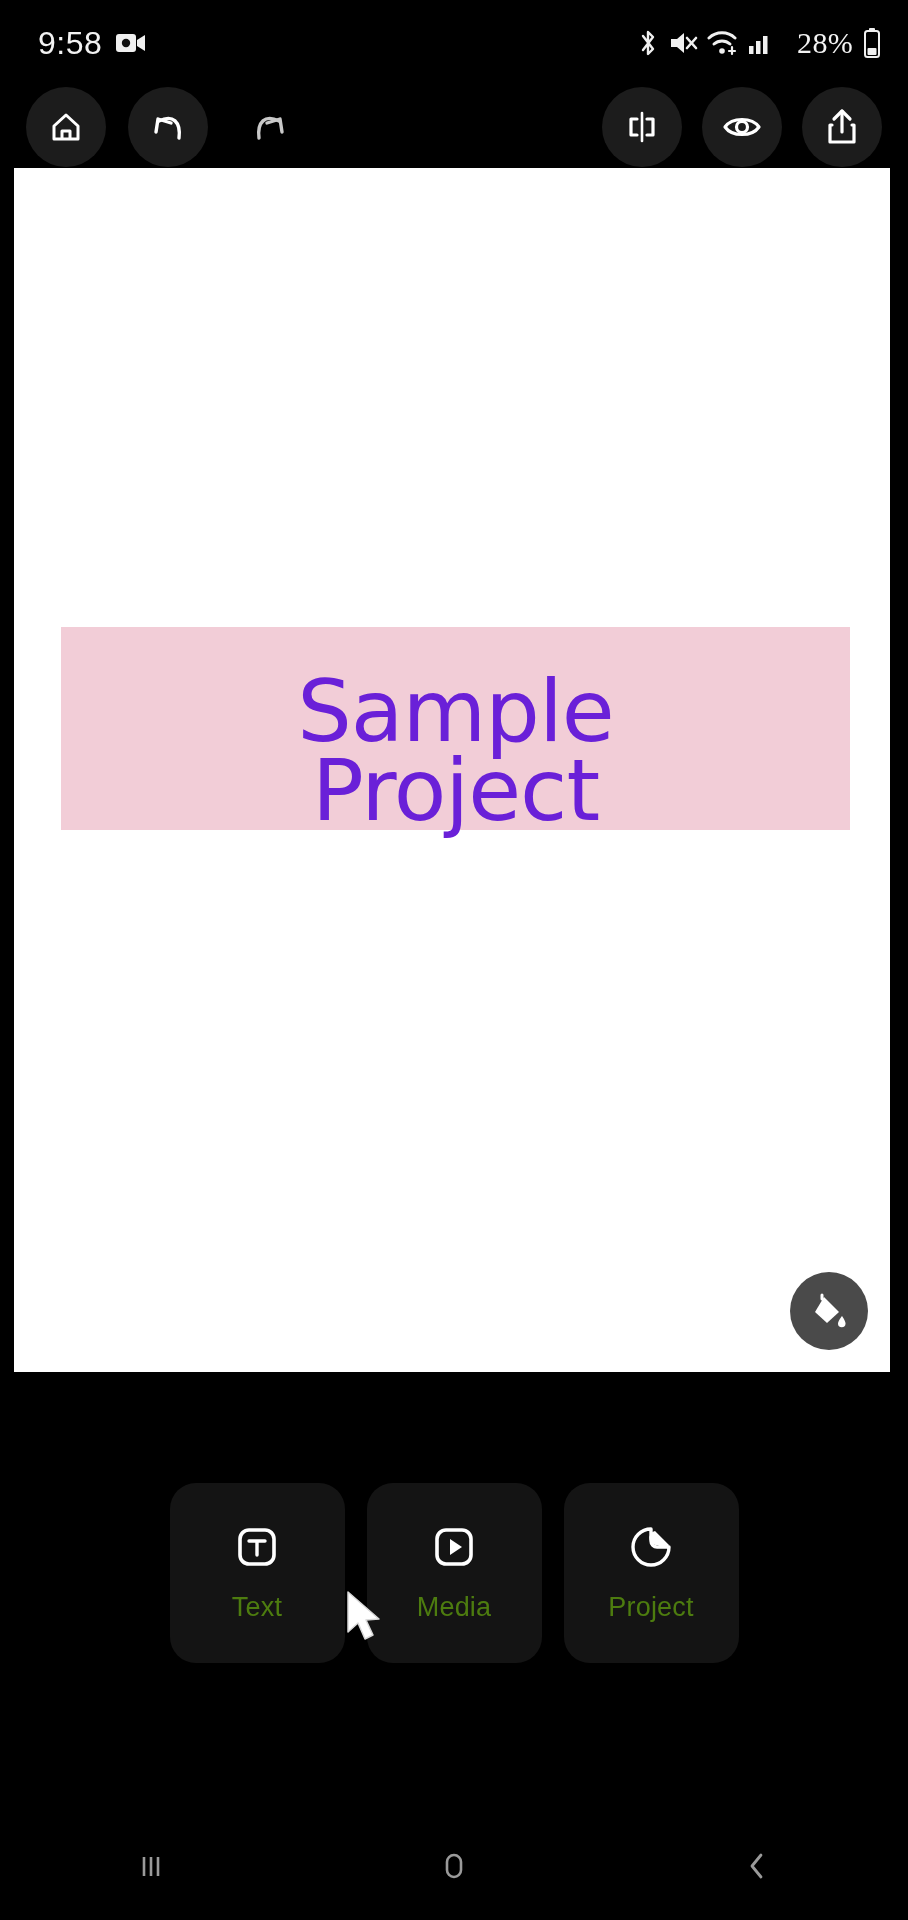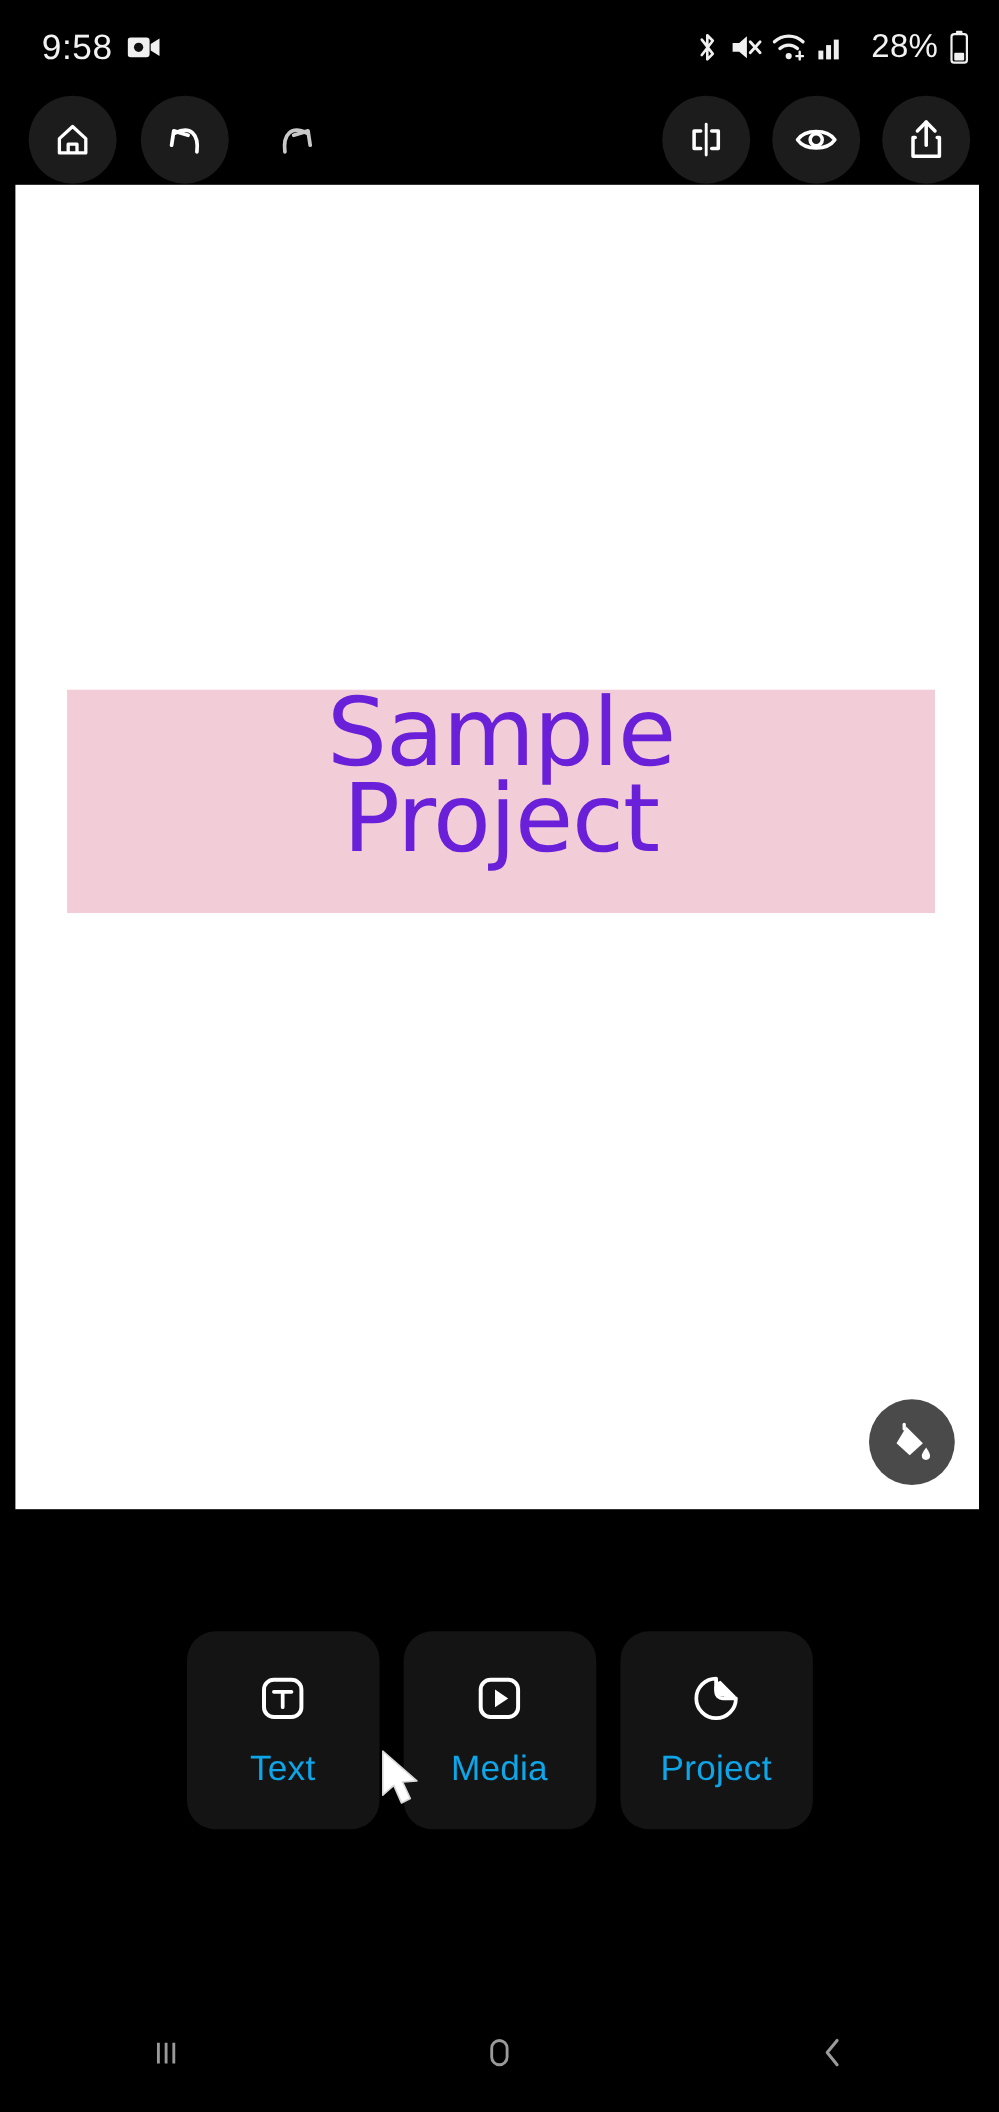--- a/index.html
+++ b/index.html
@@ -13,21 +13,21 @@
 
   
   .statusbar {
     position:absolute; left:0; top:0; width:908px; height:86px;
     display:flex; align-items:center; justify-content:space-between;
     padding:0 26px 0 38px; color:#fff;text-align:center;
   }
   .sb-left { display:flex; align-items:center; gap:14px; }
   .sb-time { font-size:32px; letter-spacing:0.5px; color:#f2f2f2; }
   .sb-right { display:flex; align-items:center; gap:9px; }
-  .sb-pct { font-size:30px; color:#f2f2f2; letter-spacing:0.3px; margin-left:14px; }
+  .sb-pct { font-size:30px; color:#f2f2f2; letter-spacing:0.3px; margin-left:14px;font-family:Liberation Serif, serif; }
   .ico { display:block; }
 
   
   .toolbar {
     position:absolute; left:0; top:86px; width:908px; height:82px;
     display:flex; align-items:center; padding:0 26px;
   }
   .tb-left { display:flex; align-items:center; gap:22px; }
   .tb-right { display:flex; align-items:center; gap:20px; margin-left:auto; }
   .rbtn {
@@ -36,21 +36,21 @@
   }
   .rbtn.flat { background:transparent; }
 
   
   .canvas-wrap {
     position:absolute; left:14px; top:168px; width:876px; height:1204px;
     background:#ffffff; overflow:hidden;
   }
   .textbox {
     position:absolute; left:47px; top:459px; width:789px; height:203px;
-    display:flex; align-items:flex-start; justify-content:center;
+    display:flex; align-items:flex-end; justify-content:center;
   }
   .textbox-text {
     text-align:center;
     font-family:"DejaVu Sans", sans-serif;
     font-weight:400;
     font-size:86px;
     line-height:0.92;
     letter-spacing:-1px;
     white-space:pre-line;
   }
@@ -63,21 +63,21 @@
   
   .toolrow {
     position:absolute; left:0; top:1483px; width:908px; height:180px;
     display:flex; align-items:center; justify-content:center; gap:22px;
   }
   .tool {
     width:175px; height:180px; border-radius:26px; background:#141414;
     display:flex; flex-direction:column; align-items:center; justify-content:center;
     gap:22px;
   }
-  .tool-label { color:#0ea5e9; font-size:32px; letter-spacing:0.2px; }
+  .tool-label { color:#4d7c0f; font-size:27px; letter-spacing:0.2px; }
 
   
   .cursor { position:absolute; left:345px; top:1590px; width:46px; height:56px; pointer-events:none; }
 
   
   .navbar {
     position:absolute; left:0; bottom:0; width:908px; height:108px;
     display:flex; align-items:center; justify-content:space-around;
   }
   .nav-btn { width:120px; height:108px; display:flex; align-items:center; justify-content:center; }

